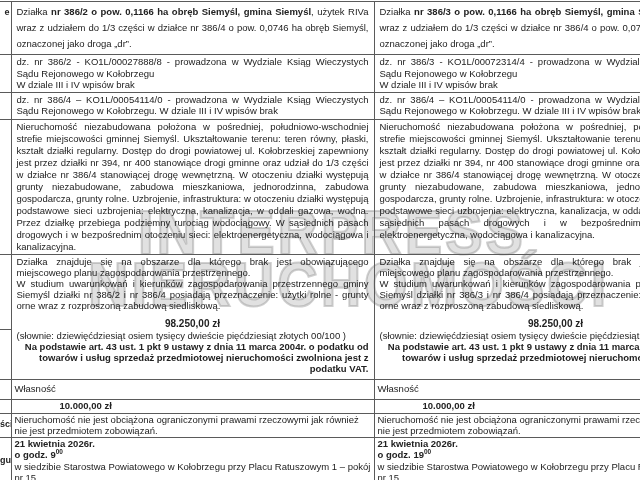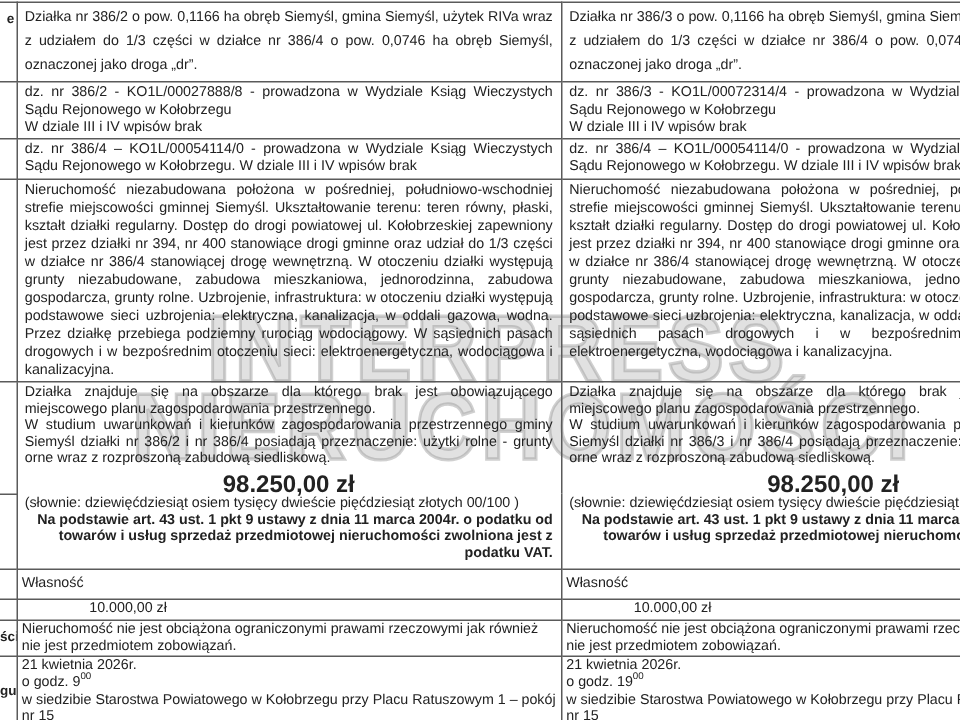--- a/index.html
+++ b/index.html
@@ -49,24 +49,24 @@
   tr.r2b td{height:24px;}
   tr.r3 td{height:132px;line-height:12px;}
   tr.r3 td.lab{line-height:11px;}
   tr.r4 td.lab{height:72px;}
   tr.r5 td.lab{height:47px;}
   tr.r6 td{height:17px;}
   tr.r7 td{height:11px;padding-left:48px;}
   tr.r8 td{height:23px;}
   tr.r9 td{height:34px;}
   .just{text-align:justify;}
-  .b{font-weight:normal;}
+  .b{font-weight:bold;}
   .ctr{text-align:left;vertical-align:middle;padding:0 3px;}
   .merged{vertical-align:top;line-height:11px;}
-  .price-line{text-align:center;font-weight:bold;margin-top:7px;font-size:16px;}
+  .price-line{text-align:center;font-weight:bold;margin-top:7px;font-size:10px;}
   .words-line{margin-top:1px;}
   .vat-line{text-align:right;font-weight:bold;}
   sup{font-size:6.5px;vertical-align:super;line-height:0;}
 </style>
 </head>
 <body>
 
 <div id="wm1" class="watermark">INTERPRESS</div>
 <div id="wm2" class="watermark">NIERUCHOMOŚCI</div>
 

